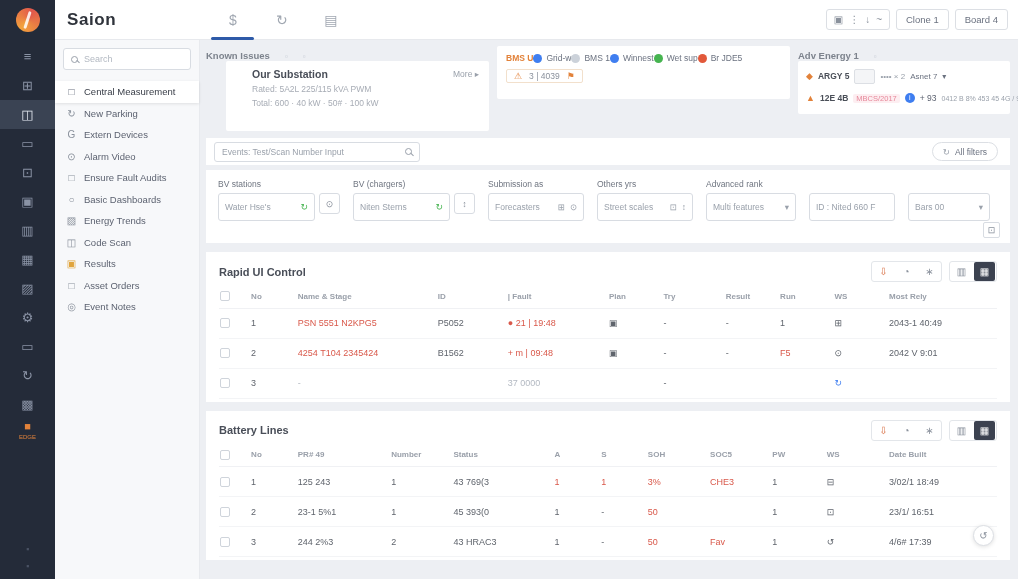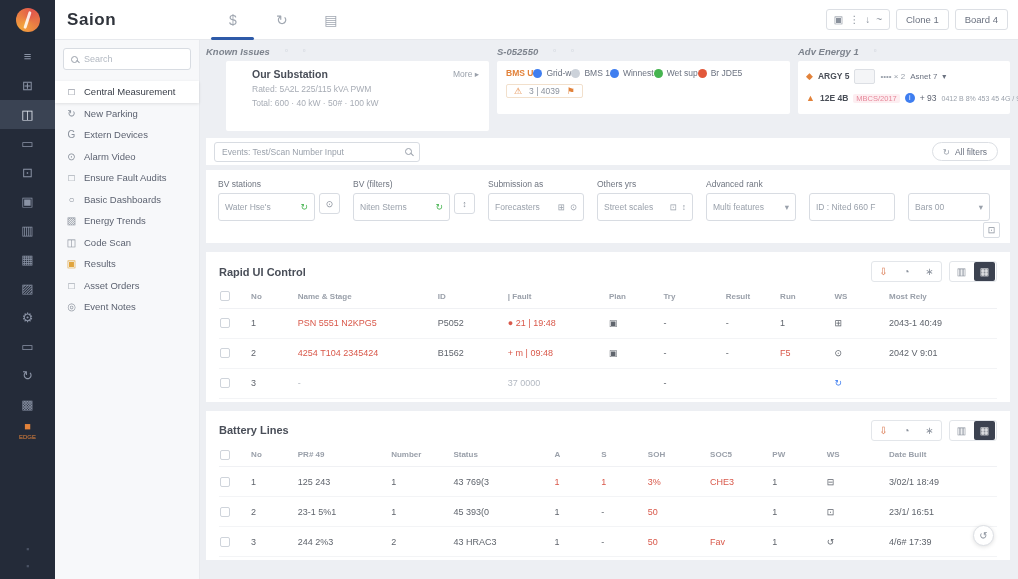--- a/index.html
+++ b/index.html
@@ -50,21 +50,21 @@
   .nav-item .nicon{font-size:10px;color:#8a919c;width:11px;text-align:center;flex:none;}
   .nav-item.active{background:#fff;box-shadow:0 1px 3px rgba(0,0,0,.10);color:#383d47;}
   .nav-item.active .nicon{color:#6b7280;}
   .nicon.gold{color:#e0a43c !important;}
 
   
   .main{position:absolute;left:200px;top:40px;right:0;bottom:0;background:#edeff3;
     padding:6px 8px 0 6px;overflow:hidden;}
   .info-row{display:flex;gap:8px;}
   .sec-label{font-size:9.5px;color:#7d838d;font-weight:700;height:15px;display:flex;
-    align-items:flex-start;gap:15px;font-style:italic;}
+    align-items:flex-end;gap:15px;}
   .sec-label .mini{color:#c5cad2;font-size:8px;font-weight:400;}
   .card{background:#fff;border-radius:2px;}
   .sec-a{width:283px;}
   .card-a{height:70px;padding:7px 26px;position:relative;margin-left:20px;}
   .card-a .title{font-size:10.5px;color:#494e58;font-weight:700;}
   .card-a .ln{font-size:8.5px;color:#a7acb5;margin-top:4px;white-space:nowrap;}
   .card-a .more{position:absolute;right:10px;top:8px;font-size:8.5px;color:#9aa1ab;cursor:pointer;}
   .sec-b{flex:1;min-width:0;}
   .card-b{height:53px;padding:6px 9px;}
   .statuses{display:flex;align-items:center;margin-top:1px;}
@@ -243,25 +243,20 @@
         <span class="mini">▫</span>
       </div>
       <div class="card card-a">
         <div class="title">Our Substation</div>
         <div class="more">More ▸</div>
         <div class="ln">Rated: 5A2L 225/115 kVA PWM</div>
         <div class="ln">Total: 600 · 40 kW · 50# · 100 kW</div>
       </div>
     </div>
     <div class="sec-b">
-      <div class="sec-label">
-        <span>S-052550</span>
-        <span class="mini">▫</span>
-        <span class="mini">▫</span>
-      </div>
       <div class="card card-b">
         <div class="statuses">
           <span class="st orange-text">
             <em>BMS U</em>
             </span>
           <span class="st">
             <i class="dot" style="background:#3f7ef0"></i>
             <em>Grid-w</em>
             </span>
           <span class="st">
@@ -331,21 +326,21 @@
         <div class="fg-label">BV stations</div>
         <div class="fg-ctrl">
           <div class="finput" style="width:97px">
             <span class="val">Water Hse's</span>
             <i class="gi">↻</i>
           </div>
           <div class="fbtn">⊙</div>
         </div>
       </div>
       <div>
-        <div class="fg-label">BV (filters)</div>
+        <div class="fg-label">BV (chargers)</div>
         <div class="fg-ctrl">
           <div class="finput" style="width:97px">
             <span class="val">Niten Sterns</span>
             <i class="gi">↻</i>
           </div>
           <div class="fbtn">↕</div>
         </div>
       </div>
       <div>
         <div class="fg-label">Submission as</div>

